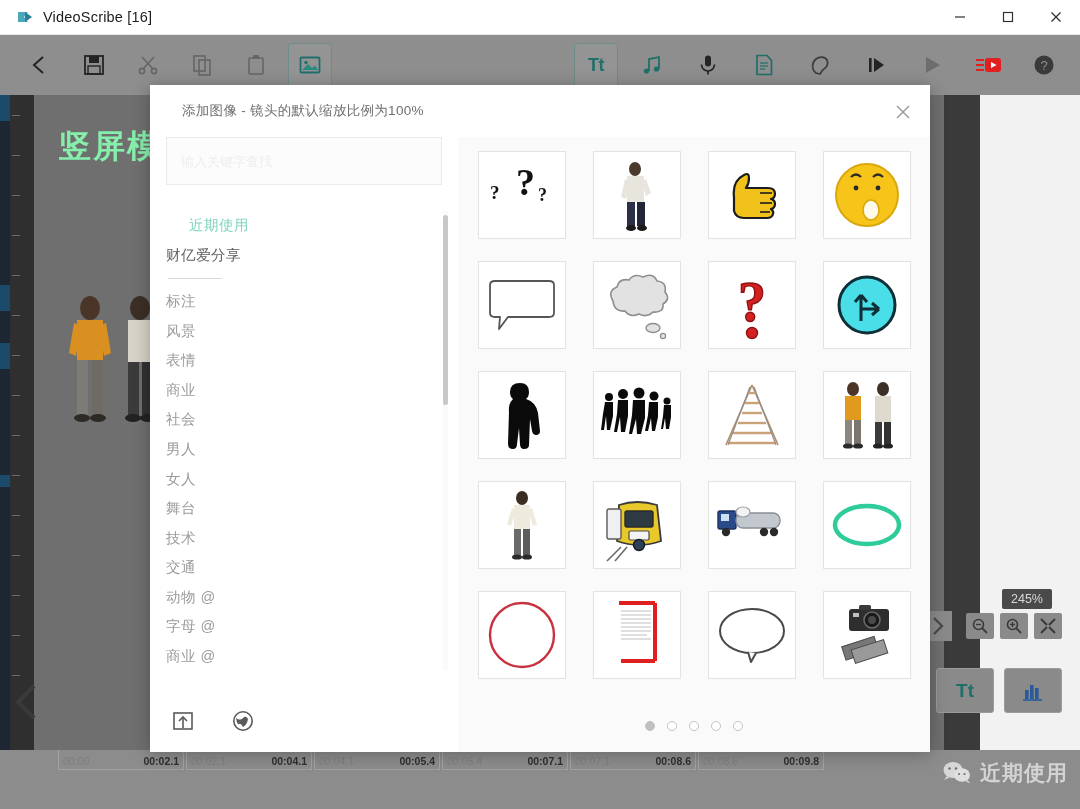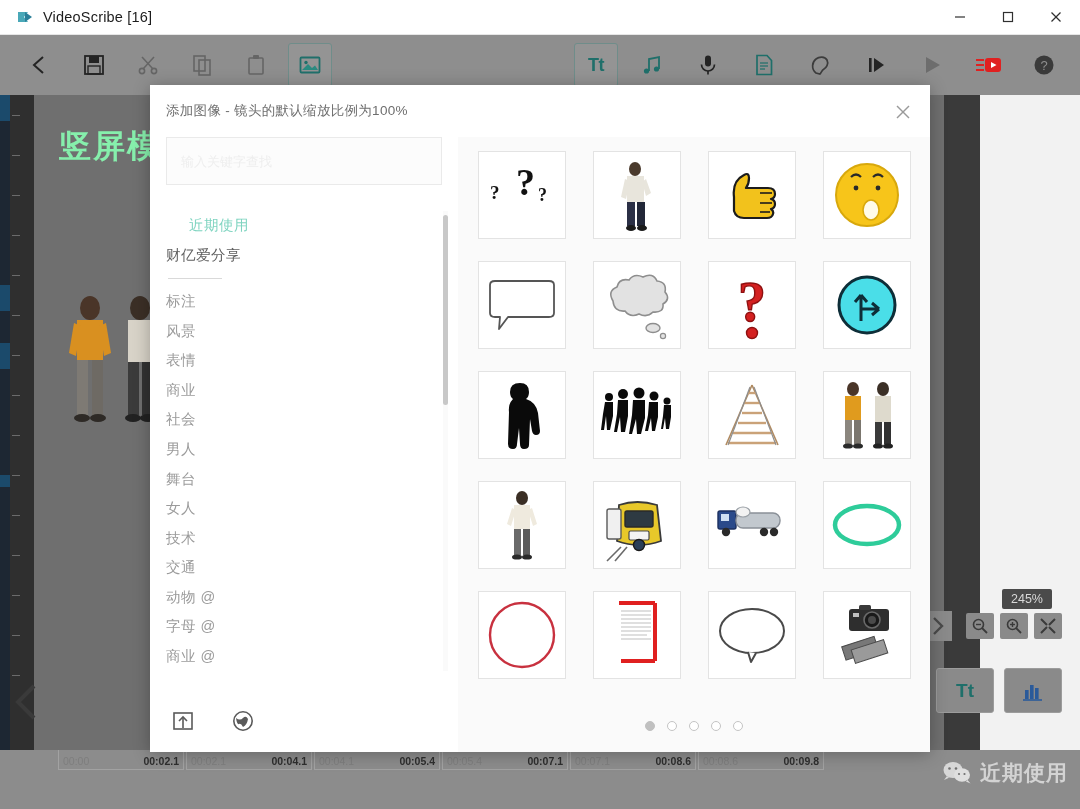--- a/index.html
+++ b/index.html
@@ -186,20 +186,21 @@
     width: 780px; height: 667px;
     background: #ffffff;
     box-shadow: 0 2px 16px rgba(0,0,0,.28);
     pointer-events: auto;
     display: flex; flex-direction: column;
   }
   #dialog-header {
     height: 52px; position: relative;
     display: flex; align-items: center;
     padding: 0 16px;
+    margin-left: 16px;
   }
   #dialog-title {
     font-size: 13.5px; color: #6e6e6e; letter-spacing: .3px;
   }
   #dialog-close {
     position: absolute; right: 14px; top: 14px;
     width: 26px; height: 26px;
     display: flex; align-items: center; justify-content: center;
     color: #8a8a8a; font-size: 20px; line-height: 1;
   }
@@ -621,22 +622,22 @@
         <div id="cat-list">
           <div class="cat-item active">近期使用</div>
           <div class="cat-item strong">财亿爱分享</div>
           <div class="cat-sep"></div>
           <div class="cat-item">标注</div>
           <div class="cat-item">风景</div>
           <div class="cat-item">表情</div>
           <div class="cat-item">商业</div>
           <div class="cat-item">社会</div>
           <div class="cat-item">男人</div>
+          <div class="cat-item">女人</div>
           <div class="cat-item">舞台</div>
-          <div class="cat-item">女人</div>
           <div class="cat-item">技术</div>
           <div class="cat-item">交通</div>
           <div class="cat-item">动物 @</div>
           <div class="cat-item">字母 @</div>
           <div class="cat-item">商业 @</div>
 
           <div id="cat-scroll-track"></div>
           <div id="cat-scroll-thumb"></div>
         </div>
 

